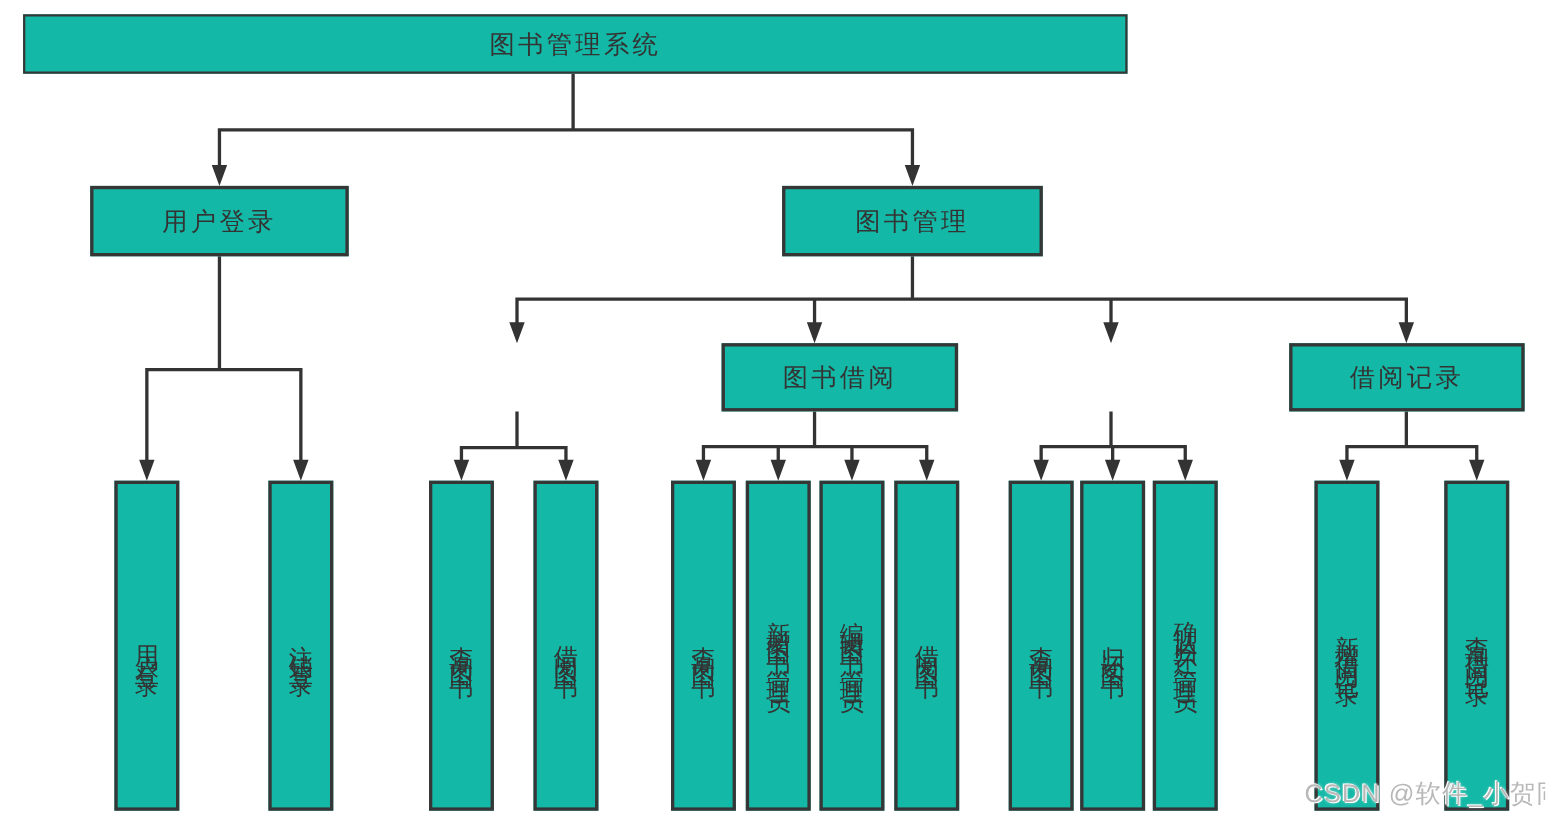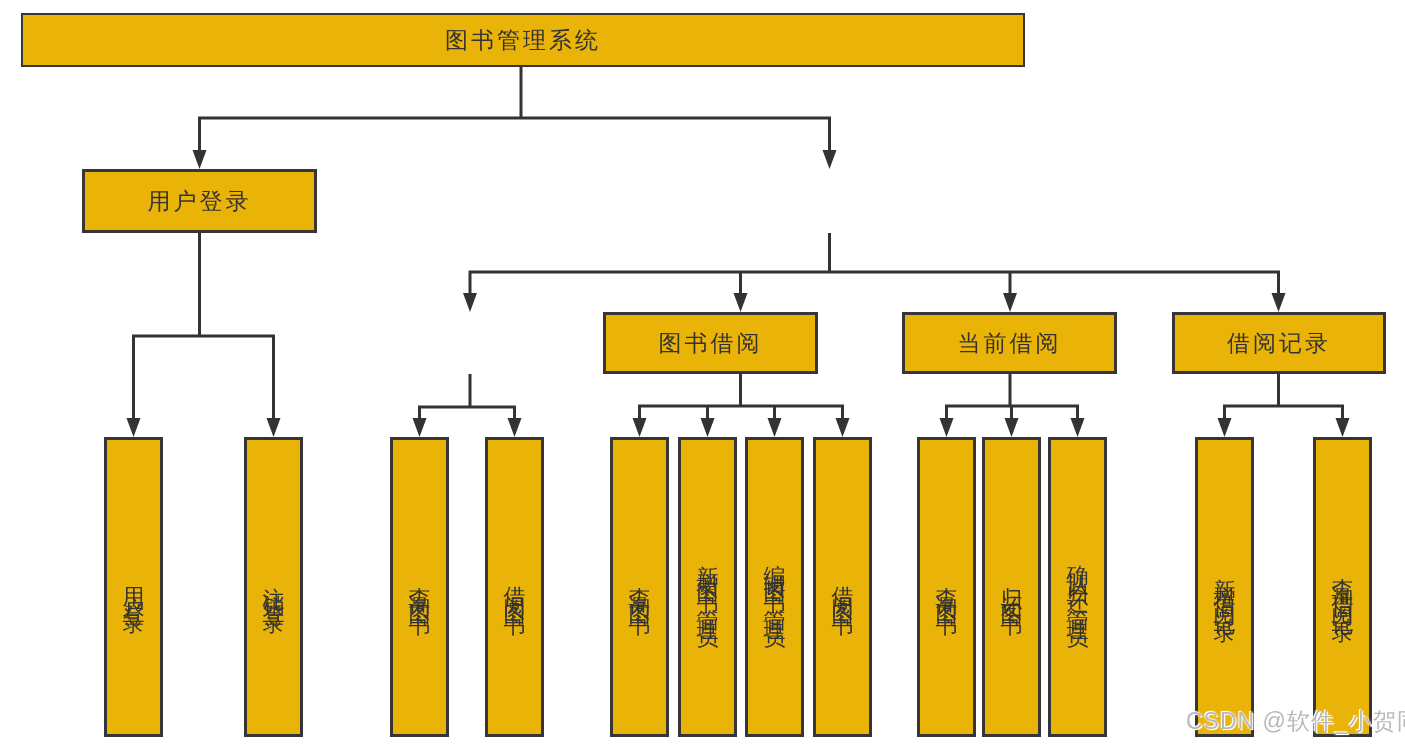--- a/index.html
+++ b/index.html
@@ -16,21 +16,21 @@
     width:1405px;height:747px;
     background:var(--background);
     overflow:hidden;
   }
   #connectors{position:absolute;left:0;top:0;z-index:1;}
   #connectors .wire{stroke:var(--line);stroke-width:3;fill:none;}
   #connectors .heads{fill:var(--line);stroke:none;}
   .box{
     position:absolute;
     box-sizing:border-box;
-    background:#eab308;
+    background:#14b8a6;
     border:3px solid var(--border);
     display:flex;align-items:center;justify-content:center;
     z-index:2;
     color:var(--text);
   }
   .box.root{border-width:2px;}
   .hlabel{
     font-size:23px;
     letter-spacing:3px;
     color:var(--text);
@@ -106,26 +106,26 @@
     "></path>
   </svg>
 
   <div class="box root" style="left:21px;top:13px;width:1004px;height:54px">
     <span class="hlabel">图书管理系统</span>
   </div>
 
   <div class="box" style="left:82px;top:169px;width:235px;height:64px">
     <span class="hlabel">用户登录</span>
   </div>
+  <div class="box" style="left:711px;top:169px;width:237px;height:64px">
+    <span class="hlabel">图书管理</span>
+  </div>
 
-  <div class="box" style="left:603px;top:312px;width:215px;height:62px">
+  <div class="box" style="left:656px;top:312px;width:215px;height:62px">
     <span class="hlabel">图书借阅</span>
-  </div>
-  <div class="box" style="left:902px;top:312px;width:215px;height:62px">
-    <span class="hlabel">当前借阅</span>
   </div>
   <div class="box" style="left:1172px;top:312px;width:214px;height:62px">
     <span class="hlabel">借阅记录</span>
   </div>
 
   <div class="box" style="left:104px;top:437px;width:59px;height:300px">
     <span class="vlabel">用户登录</span>
   </div>
   <div class="box" style="left:244px;top:437px;width:59px;height:300px">
     <span class="vlabel">注销登录</span>

